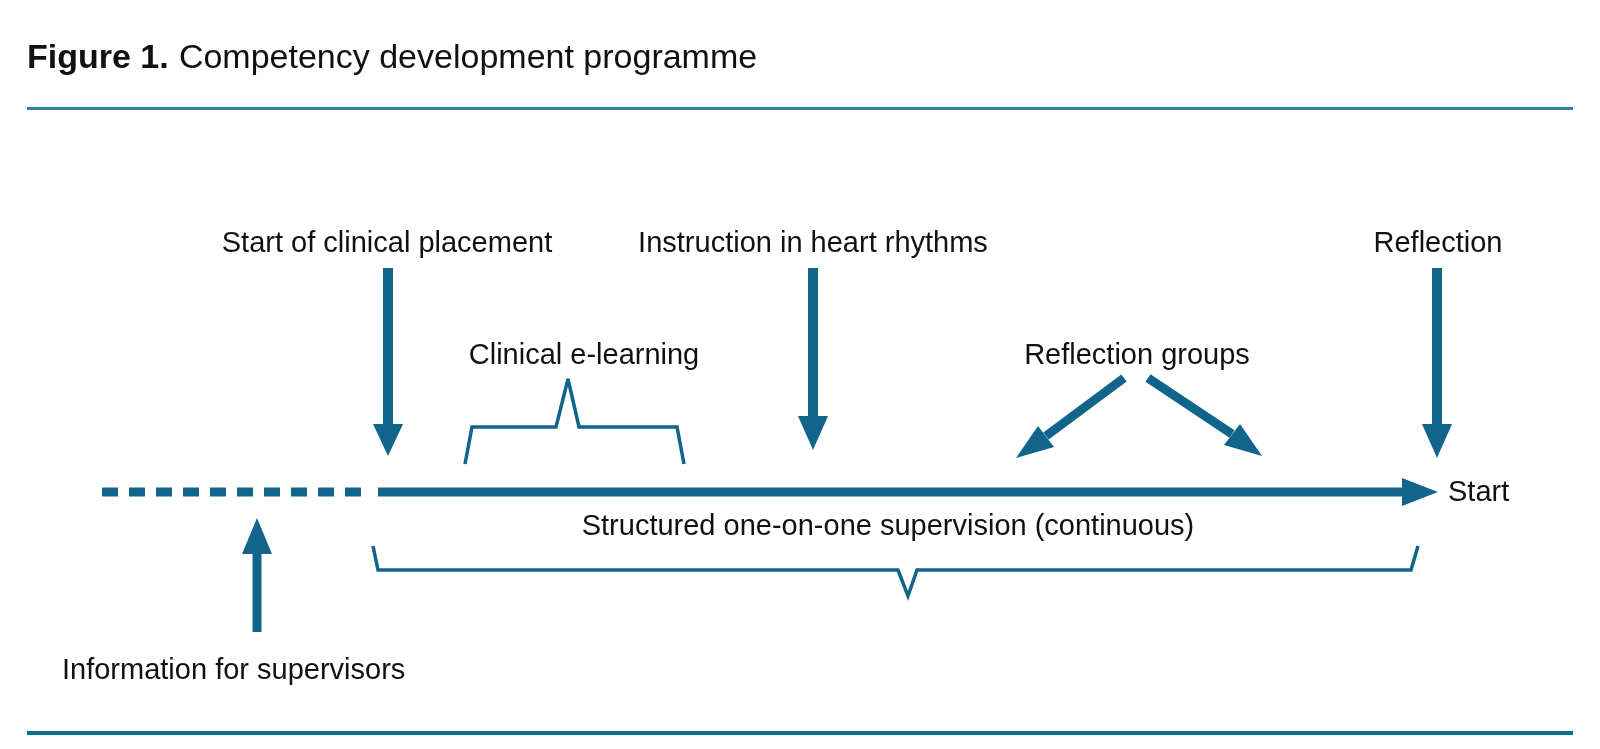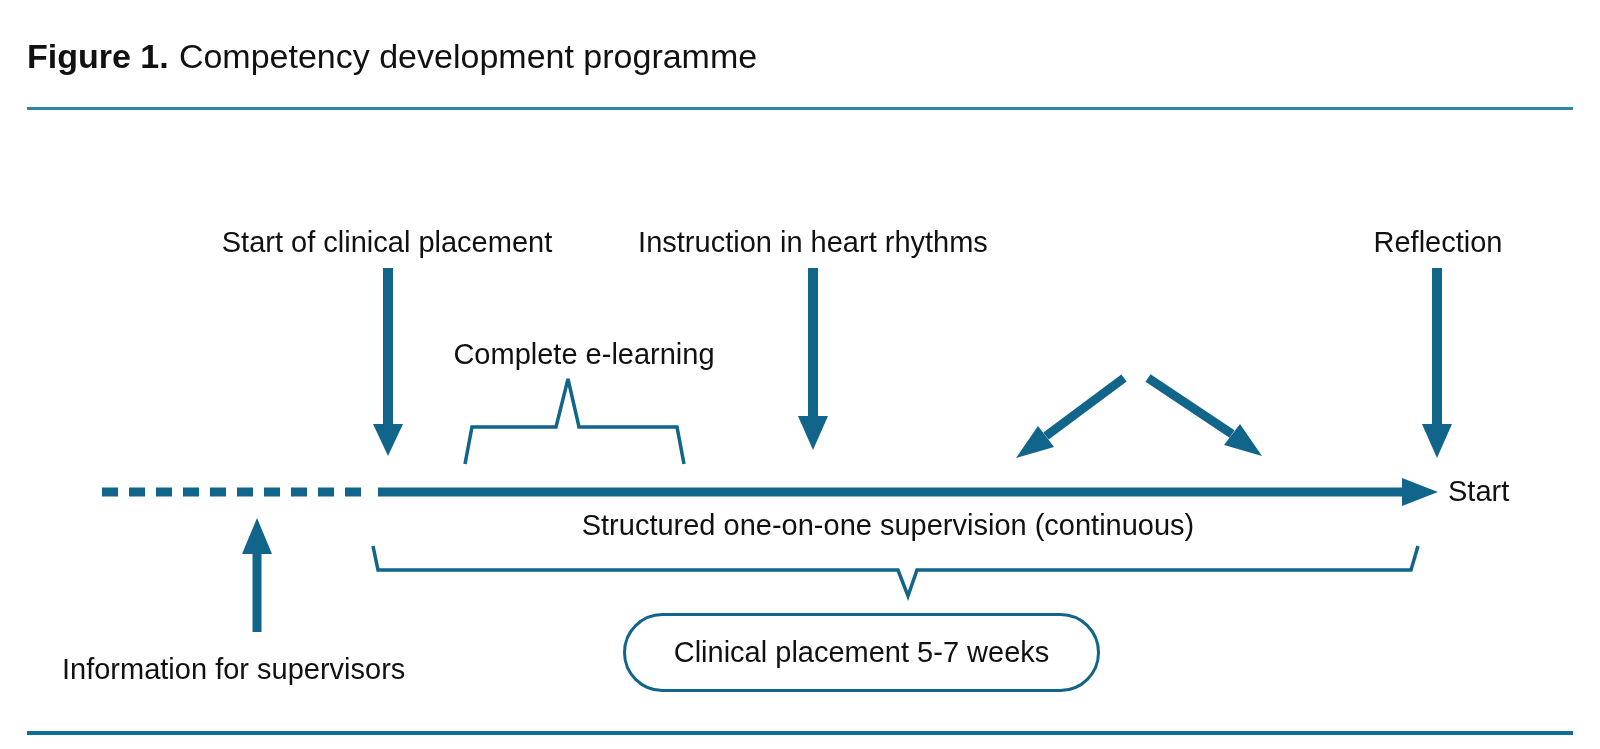--- a/index.html
+++ b/index.html
@@ -131,28 +131,26 @@
       <polygon class="tl-fill" points="242,554 272,554 257,518"></polygon>
     </g>
   </svg>
 
   <div class="label centered" style="left:387px; top:226px;">Start of clinical placement</div>
 
   <div class="label centered" style="left:813px; top:226px;">Instruction in heart rhythms</div>
 
   <div class="label centered" style="left:1438px; top:226px;">Reflection</div>
 
-  <div class="label centered" style="left:584px; top:338px;">Complete e-learning</div>
+  <div class="label centered" style="left:584px; top:338px;">Clinical e-learning</div>
 
+  <div class="label centered" style="left:1137px; top:338px;">Reflection groups</div>
 
   <div class="label" style="left:1448px; top:475px;">Start</div>
 
   <div class="label centered" style="left:888px; top:509px;">Structured one-on-one supervision (continuous)</div>
 
   <div class="label" style="left:62px; top:653px;">Information for supervisors</div>
 
-  <div class="pill">
-    <span>Clinical placement 5-7 weeks</span>
-  </div>
 
   <div class="rule rule-bottom"></div>
 
 </div>
 
 </body></html>

